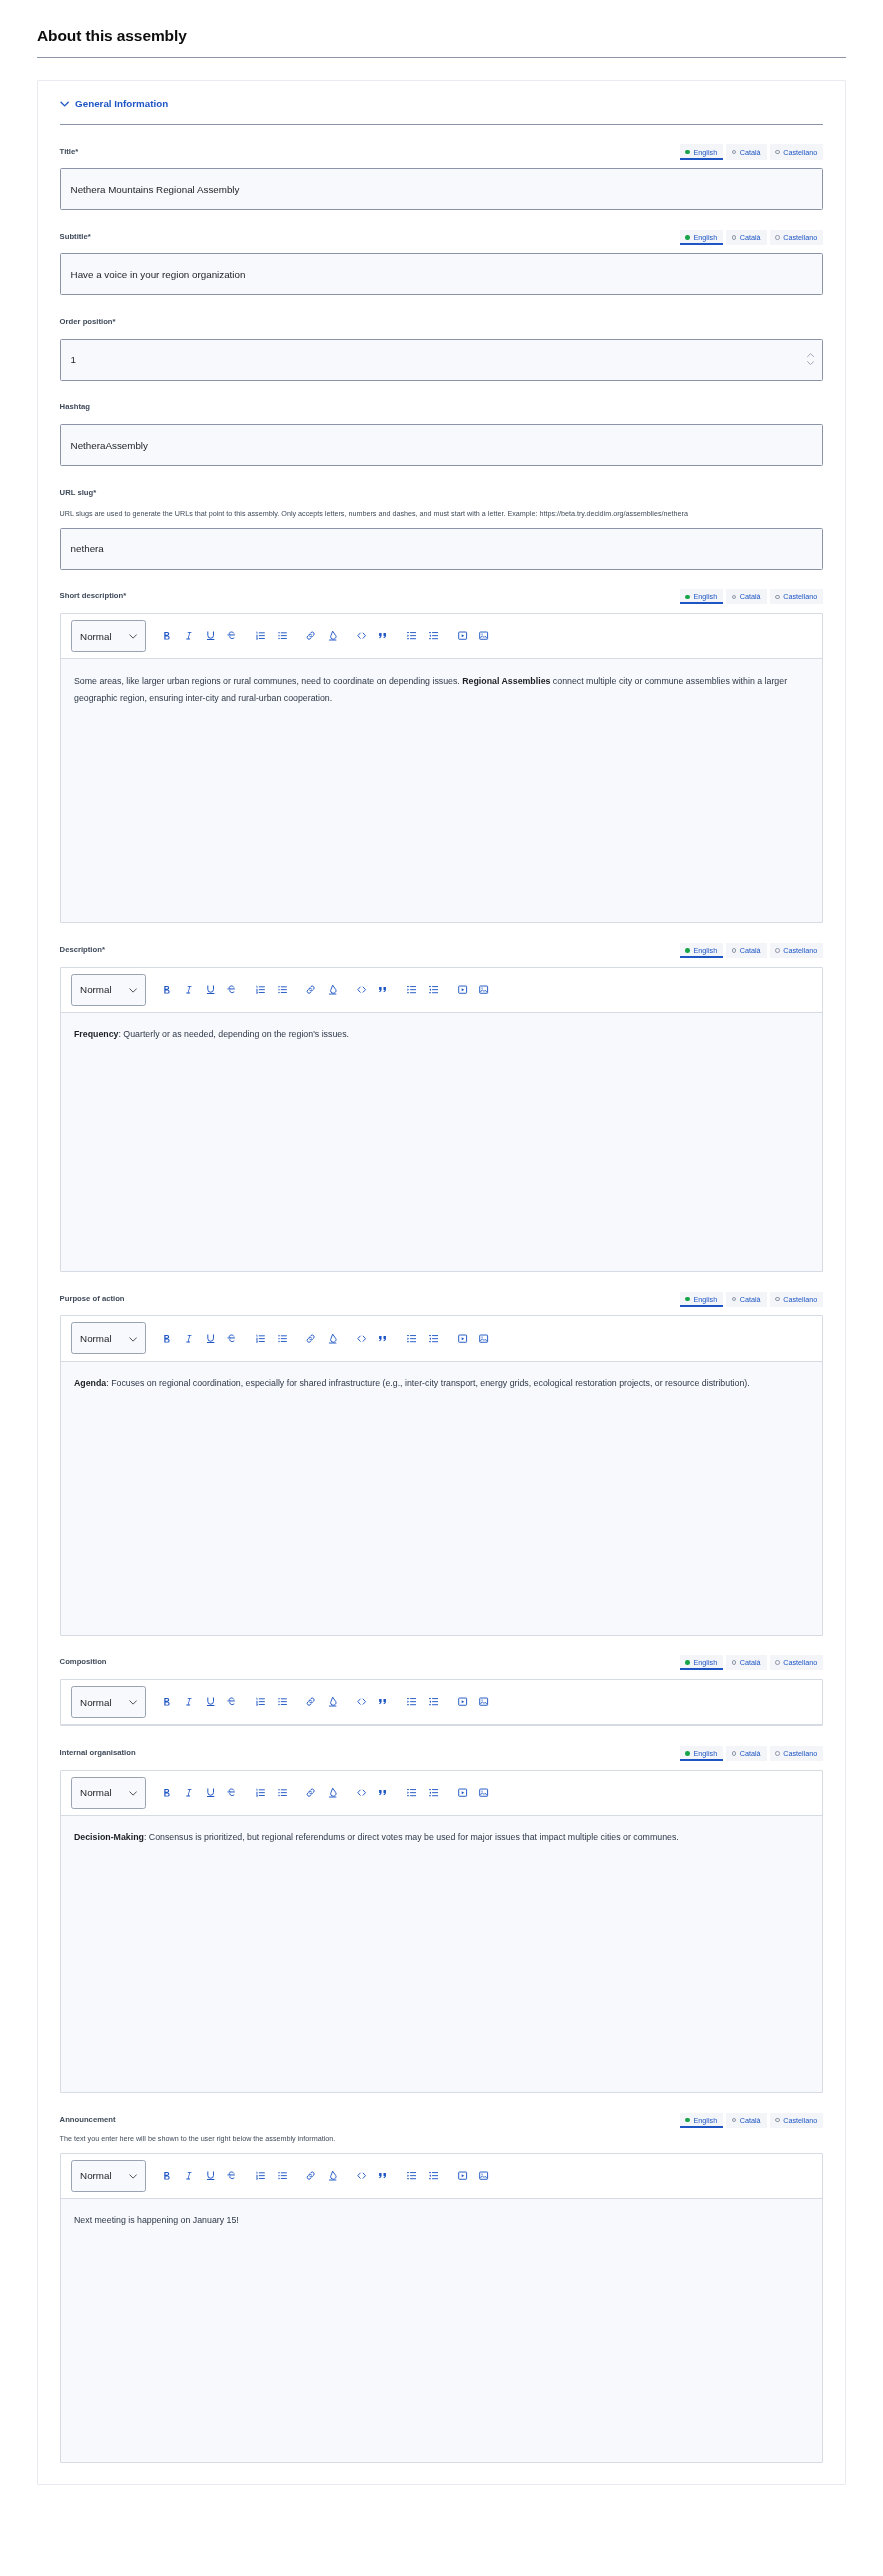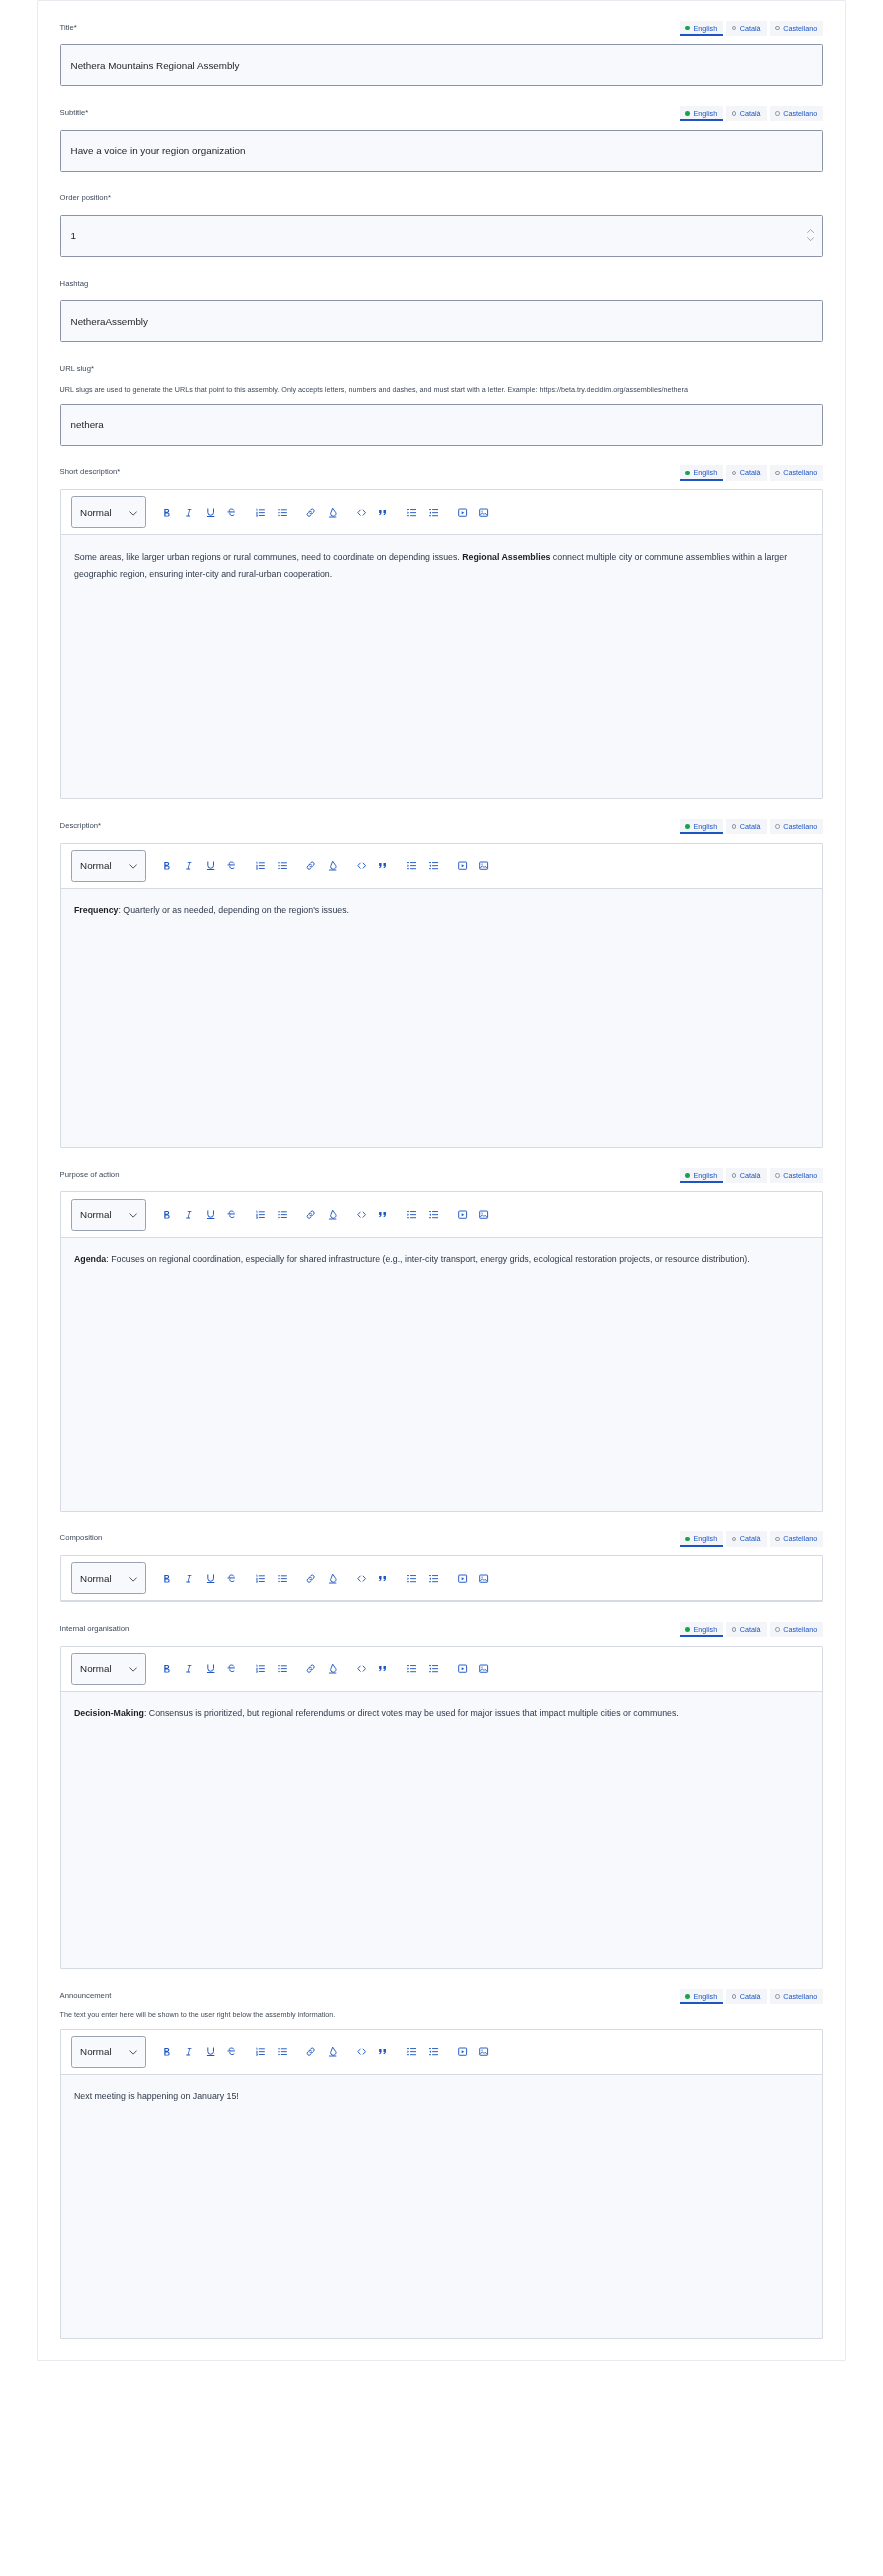--- a/index.html
+++ b/index.html
@@ -64,21 +64,21 @@
   .field { padding-top: 19.6px; }
   .field-header {
     display: flex;
     align-items: flex-start;
     justify-content: space-between;
     gap: 10.3px;
     min-height: 15.5px;
   }
   .field-label {
     font-size: 7.7px;
-    font-weight: 400;
+    font-weight: 700;
     color: #3f4a5a;
     line-height: 1.35;
     padding-top: 2.1px;
   }
   .field-help {
     font-size: 7.2px;
     color: #3f4a5a;
     line-height: 1.55;
     margin-top: 7.2px;
     max-width: 670px;
@@ -216,23 +216,38 @@
   .editor-body.h-purpose,
   .editor-body.h-comp,
   .editor-body.h-intern,
   .editor-body.h-announce { overflow: hidden; }
 </style>
 </head>
 <body>
 
 <div class="page">
 
+  <div class="page-head">
+    <h1 class="page-title">About this assembly</h1>
+    <div class="head-rule"></div>
+  </div>
 
   <div class="card">
 
+    <div class="card-head">
+      <button class="accordion-toggle">
+        <span class="chev">
+          <svg width="9.3" height="6.2" viewBox="0 0 18 12" fill="none" xmlns="http://www.w3.org/2000/svg">
+            <path d="M2 2.5L9 9.5L16 2.5" stroke="#1d55c4" stroke-width="2.6" stroke-linecap="round" stroke-linejoin="round"></path>
+          </svg>
+        </span>
+        <span>General Information</span>
+      </button>
+      <div class="card-rule"></div>
+    </div>
 
     <div class="card-body">
 
       <div class="field">
         <div class="field-header">
           <div class="field-label">Title*</div>
           <div class="lang-tabs">
             <button class="lang-tab active">
               <span class="dot filled"></span>
               <span>English</span>

